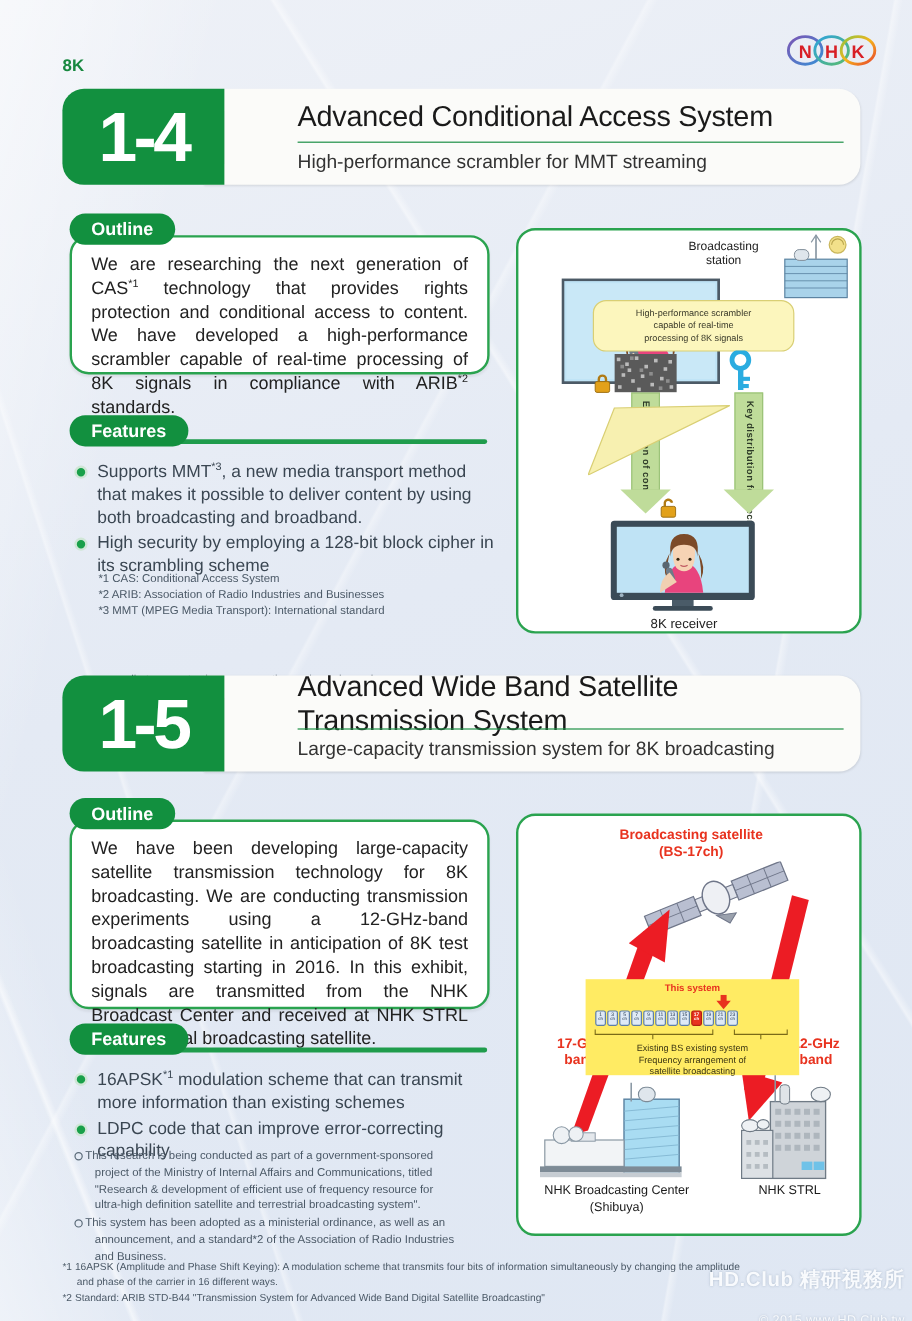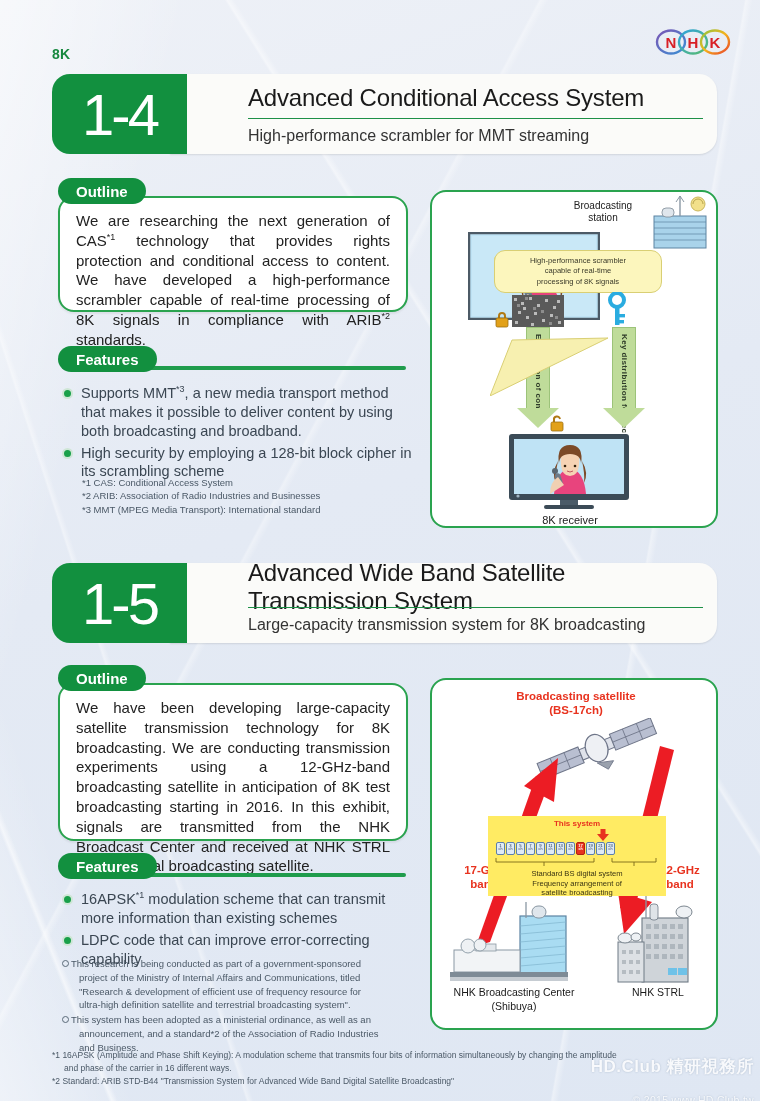--- a/index.html
+++ b/index.html
@@ -34,21 +34,21 @@
     position:absolute; left:52px; top:46px;
     color:#17883f; font-size:14px; font-weight:700; letter-spacing:.2px;
   }
   .nhk-logo { position:absolute; right:28px; top:27px; width:78px; height:30px; }
 
   
   .sec-head { position:absolute; left:52px; width:665px; height:80px; }
   .sec-num {
     position:absolute; left:0; top:0; width:135px; height:80px;
     background:#12903f; border-radius:18px 0 0 18px;
-    color:#fff; font-size:58px; font-weight:400; letter-spacing:-3px;
+    color:#fff; font-size:58px; font-weight:700; letter-spacing:-3px;
     display:flex; align-items:center; justify-content:center;
     font-family:"Liberation Sans", sans-serif;
     z-index:3;
   }
   .sec-titles {
     position:absolute; left:118px; top:0; right:0; height:80px;
     background:#fbfbf9; border-radius:0 18px 18px 0;
     box-shadow:0 1px 2px rgba(0,0,0,.10);
   }
   .sec-title {
@@ -530,21 +530,21 @@
               <span class="chnum">23</span>
               <span class="chch">ch</span>
             </div>
       </div>
       <svg style="position:absolute; left:6px; top:40px;" width="168" height="14">
         <path d="M2 2 v4 h98 v-4" fill="none" stroke="#7a6a18" stroke-width=".9"></path>
         <path d="M50 6 v4" stroke="#7a6a18" stroke-width=".9"></path>
         <path d="M118 2 v4 h44 v-4" fill="none" stroke="#7a6a18" stroke-width=".9"></path>
         <path d="M140 6 v4" stroke="#7a6a18" stroke-width=".9"></path>
       </svg>
-      <div style="position:absolute; left:0; right:0; top:53px; text-align:center; font-size:7.6px; color:#3a3412;">Standard BS digital system</div>
+      <div style="position:absolute; left:0; right:0; top:53px; text-align:center; font-size:7.6px; color:#3a3412;">Existing BS existing system</div>
       <div style="position:absolute; left:0; right:0; top:63px; text-align:center; font-size:7.6px; color:#3a3412; line-height:1.25;">
         <span>Frequency arrangement of</span><br>
         <span>satellite broadcasting</span>
       </div>
     </div>
 
     <svg style="position:absolute; left:14px; top:222px;" width="132" height="86">
       <rect x="74" y="14" width="46" height="62" fill="#a9dcf2" stroke="#5c84a2" stroke-width="1.2"></rect>
       <g stroke="#7fb4cf" stroke-width=".7">
         <line x1="74" y1="24" x2="120" y2="20"></line>

